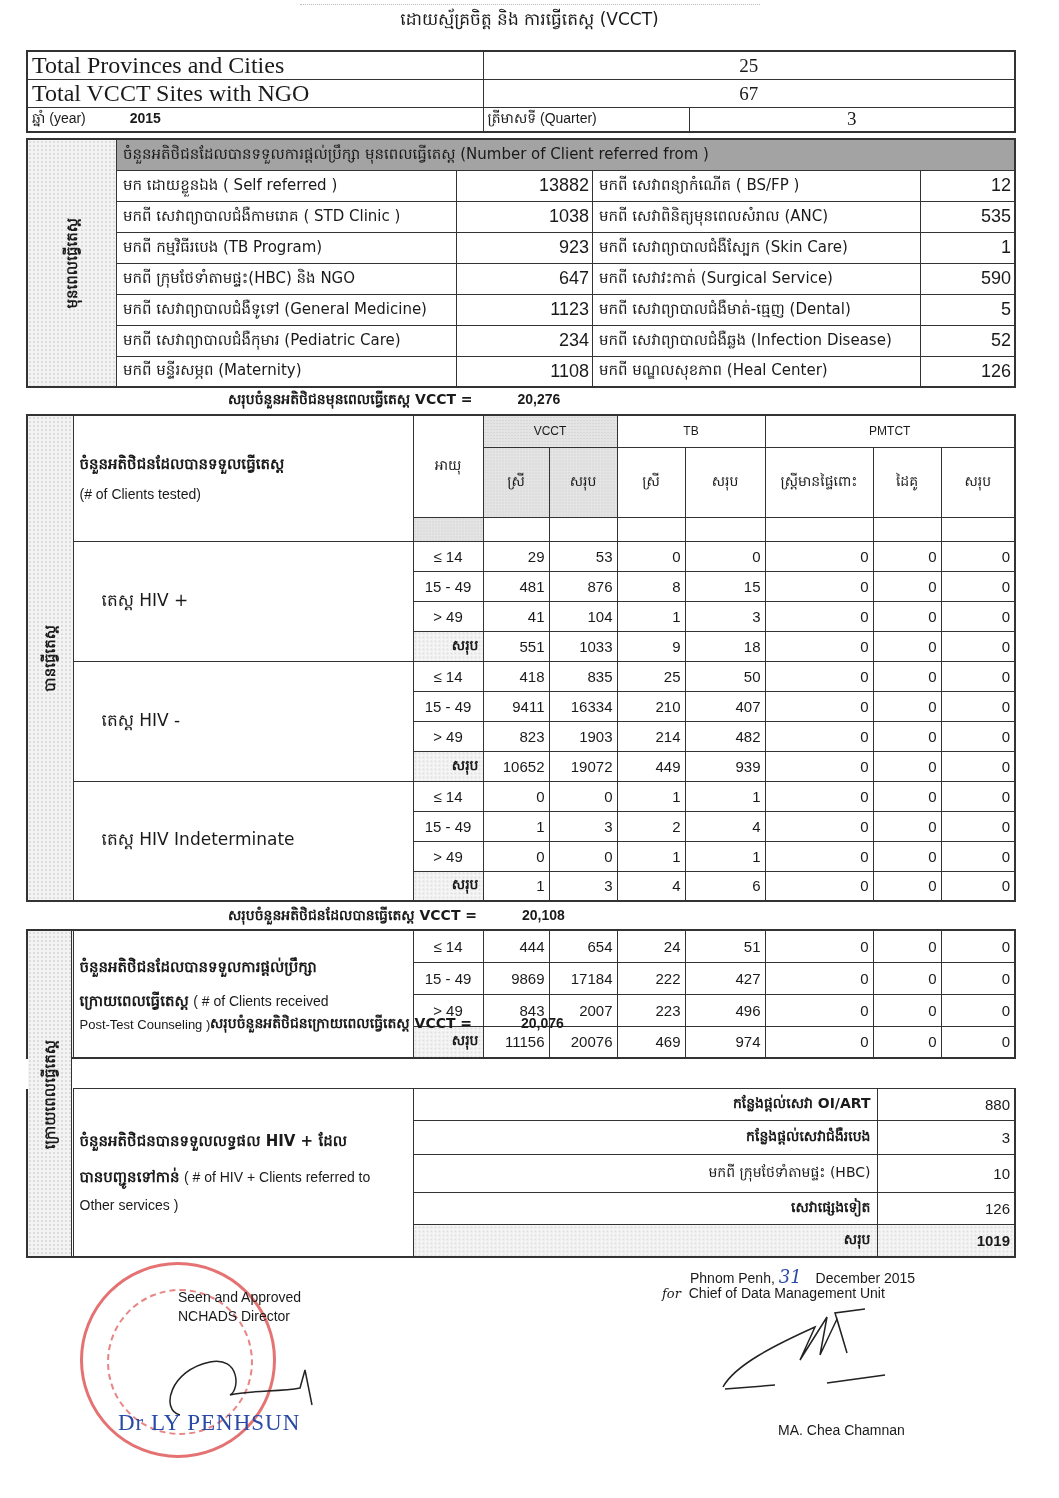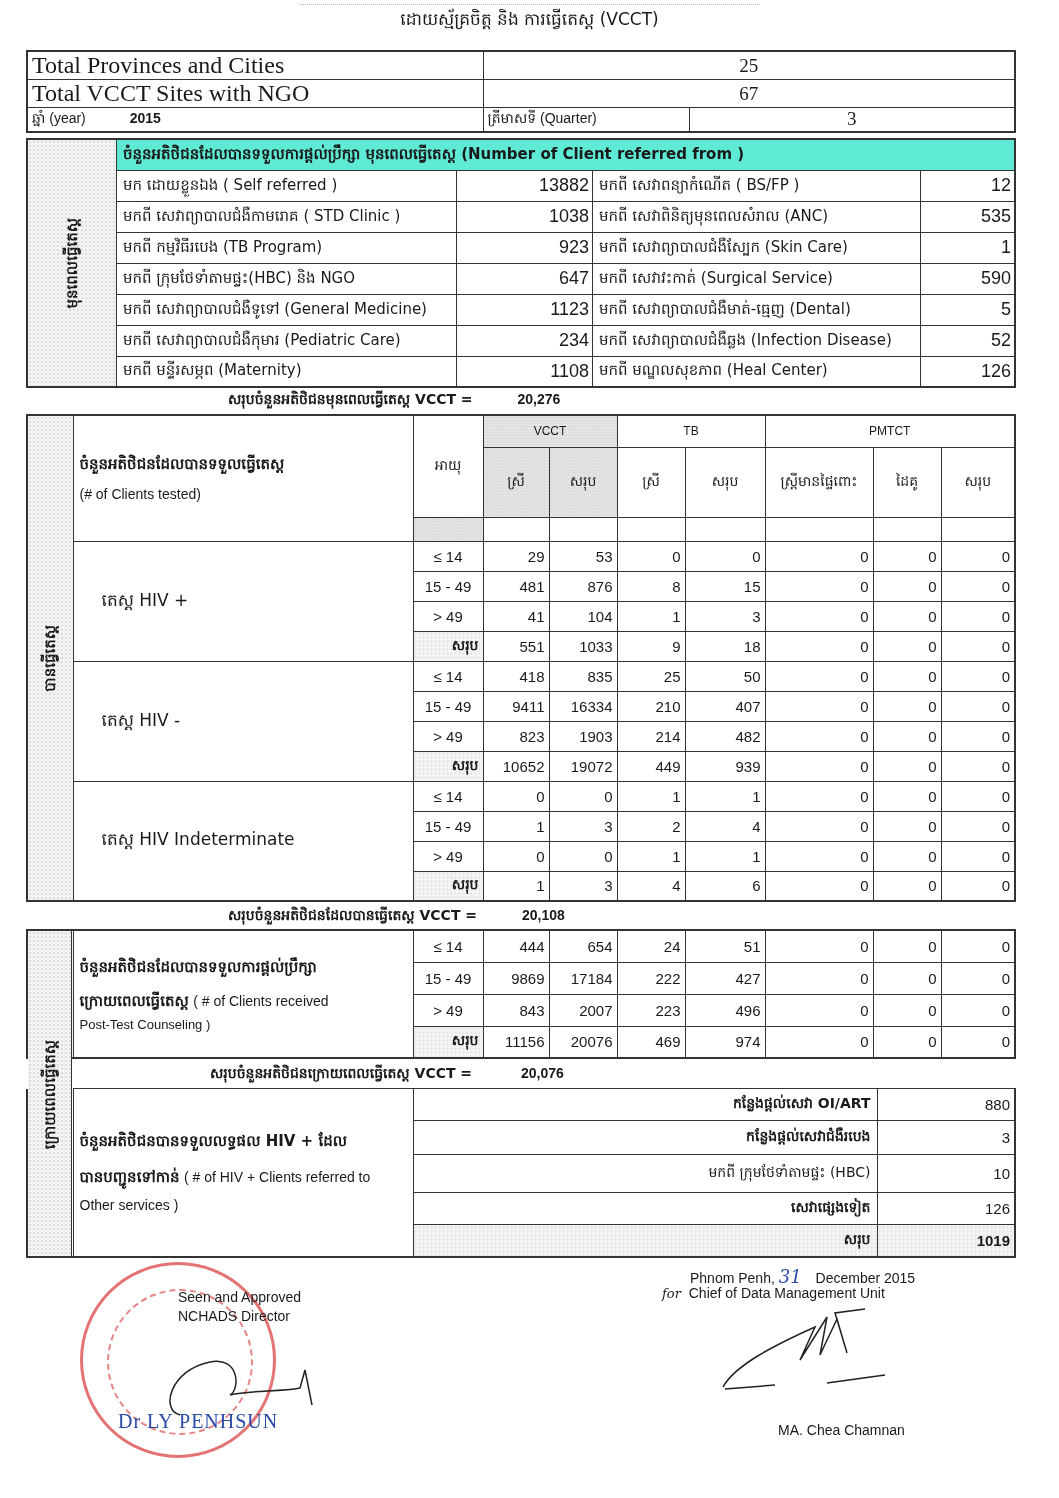--- a/index.html
+++ b/index.html
@@ -62,21 +62,21 @@
   .sig { font-size: 14px; }
   .stamp {
     left: 80px; top: 1262px; width: 196px; height: 196px; border-radius: 50%;
     border: 3px solid #e05a5a; opacity: 0.85;
   }
   .stamp::after {
     content: ""; position: absolute; left: 24px; top: 24px; width: 142px; height: 142px;
     border-radius: 50%; border: 2px dashed #e37070;
   }
   .stamp-name {
-    left: 118px; top: 1410px; font-family: "Liberation Serif", serif; color: #2a4aa8; font-size: 20px; letter-spacing: 1px;
+    left: 118px; top: 1410px; font-family: "Liberation Serif", serif; color: #2a4aa8; font-size: 23px; letter-spacing: 1px;
   }
 </style>
 </head>
 <body>
 
 <div class="abs title-faint"></div>
 <div class="abs title">ដោយស្ម័គ្រចិត្ត និង ការធ្វើតេស្ត (VCCT)</div>
 
 <table class="abs hdr">
   <tbody>
@@ -98,21 +98,21 @@
   </tr>
 </tbody>
   </table>
 
 <table class="abs section s1">
   <tbody>
       <tr>
     <td class="side" rowspan="8">
           <span>មុនពេលធ្វើតេស្ត</span>
         </td>
-    <td class="lbl" colspan="4" style="font-weight:bold;background:#5eead4">ចំនួនអតិថិជនដែលបានទទួលការផ្តល់ប្រឹក្សា មុនពេលធ្វើតេស្ត (Number of Client referred from )</td>
+    <td class="lbl" colspan="4" style="font-weight:normal;background:#a3a3a3">ចំនួនអតិថិជនដែលបានទទួលការផ្តល់ប្រឹក្សា មុនពេលធ្វើតេស្ត (Number of Client referred from )</td>
   </tr>
   <tr>
     <td class="lbl" style="width:340px">មក ដោយខ្លួនឯង ( Self referred )</td>
     <td class="num" style="width:136px">13882</td>
     <td class="lbl" style="width:328px">មកពី សេវាពន្យាកំណើត ( BS/FP )</td>
     <td class="num">12</td>
   </tr>
   <tr>
     <td class="lbl">មកពី សេវាព្យាបាលជំងឺកាមរោគ ( STD Clinic )</td>
     <td class="num">1038</td>
@@ -366,21 +366,21 @@
     <td class="numsans">11156</td>
     <td class="numsans">20076</td>
     <td class="numsans">469</td>
     <td class="numsans">974</td>
     <td class="numsans">0</td>
     <td class="numsans">0</td>
     <td class="numsans">0</td>
   </tr>
 </tbody>
   </table>
-<div class="abs summary" style="left:210px;top:1064px;">
+<div class="abs summary" style="left:210px;top:1014px;">
   <span>សរុបចំនួនអតិថិជនក្រោយពេលធ្វើតេស្ត VCCT =</span>
   <span class="v" style="margin-left:44px">20,076</span>
 </div>
 
 <div class="abs side" style="left:28px;top:931px;width:44px;height:327px;display:flex;align-items:center;justify-content:center;border-right:1px solid #333">
   <span>ក្រោយពេលធ្វើតេស្ត</span>
 </div>
 
 <table class="abs section s4" style="border-top:none">
   <tbody>

